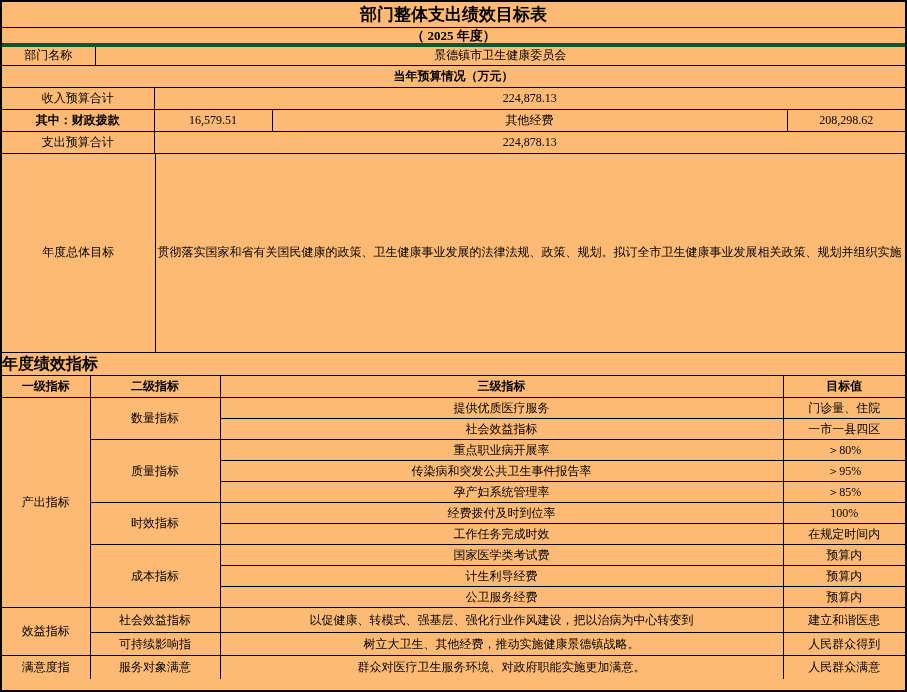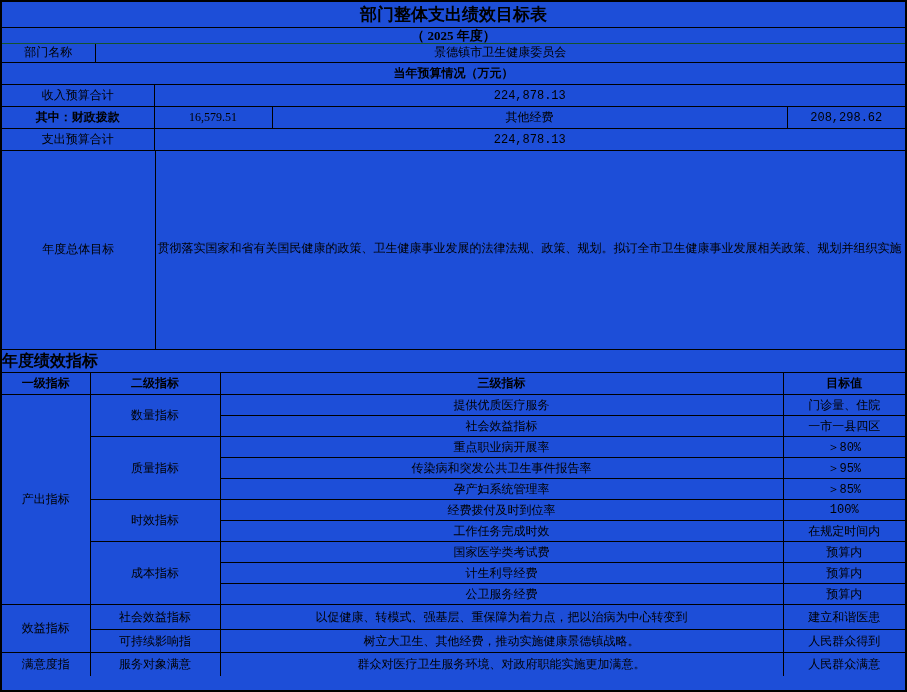--- a/index.html
+++ b/index.html
@@ -1,31 +1,31 @@
 <!DOCTYPE html>
 <html><head>
 <meta charset="utf-8">
 <style>
   html,body{margin:0;padding:0;background:#d9d9d9;}
   .sheet{
     width:907px;height:692px;box-sizing:border-box;
-    background:#1d4ed8;color:#000;
+    background:#fdba74;color:#000;
     border:2px solid #000;
     font-family:"Liberation Serif","DejaVu Serif",serif;
     overflow:hidden;
   }
   .row-title{height:25px;line-height:25px;text-align:center;font-weight:bold;font-size:17px;border-bottom:1px solid #000;overflow:hidden;}
-  .row-subtitle{height:15px;line-height:15px;text-align:center;font-weight:bold;font-size:13px;border-bottom:1px solid #14532d;overflow:hidden;}
+  .row-subtitle{height:15px;line-height:15px;text-align:center;font-weight:bold;font-size:13px;border-bottom:4px solid #14532d;overflow:hidden;}
   table.grid{border-collapse:collapse;table-layout:fixed;width:903px;}
   table.grid td{
     border-right:1px solid #000;border-bottom:1px solid #000;
     padding:0 2px;font-size:12px;overflow:hidden;white-space:nowrap;
     text-align:center;vertical-align:middle;box-sizing:border-box;
   }
-  table.grid td:last-child{border-right:none;font-family:Liberation Mono, monospace;}
+  table.grid td:last-child{border-right:none;}
   table.grid tr:last-child td.no-bb{border-bottom:none;}
   td.left{text-align:left;padding-left:6px;font-weight:bold;}
   td.tleft{text-align:left;padding-left:3px;margin-top:39px;}
   td.bold{font-weight:bold;}
   td.lg{font-size:16px;}
   td.goal-text{
     white-space:normal;text-align:left;vertical-align:middle;
     font-size:19px;line-height:23px;padding:2px 5px 2px 4px;
   }
   .perf-header{height:22px;line-height:22px;font-weight:bold;font-size:16px;border-bottom:1px solid #000;overflow:hidden;}
@@ -155,21 +155,21 @@
       <td>计生利导经费</td>
       <td class="tleft">预算内</td>
     </tr>
     <tr class="h21">
       <td>公卫服务经费</td>
       <td class="tleft">预算内</td>
     </tr>
     <tr class="h25">
       <td rowspan="2" class="lg">效益指标</td>
       <td class="lg">社会效益指标</td>
-      <td class="tleft lg">以促健康、转模式、强基层、重保障为着力点，把以治病为中心转变到</td>
+      <td class="tleft lg">以促健康、转模式、强基层、强化行业作风建设，把以治病为中心转变到</td>
       <td class="tleft lg">建立和谐医患</td>
     </tr>
     <tr class="h23">
       <td class="lg">可持续影响指</td>
       <td class="lg">树立大卫生、其他经费，推动实施健康景德镇战略。</td>
       <td class="tleft lg">人民群众得到</td>
     </tr>
     <tr class="h23">
       <td class="lg no-bb">满意度指</td>
       <td class="lg no-bb">服务对象满意</td>

